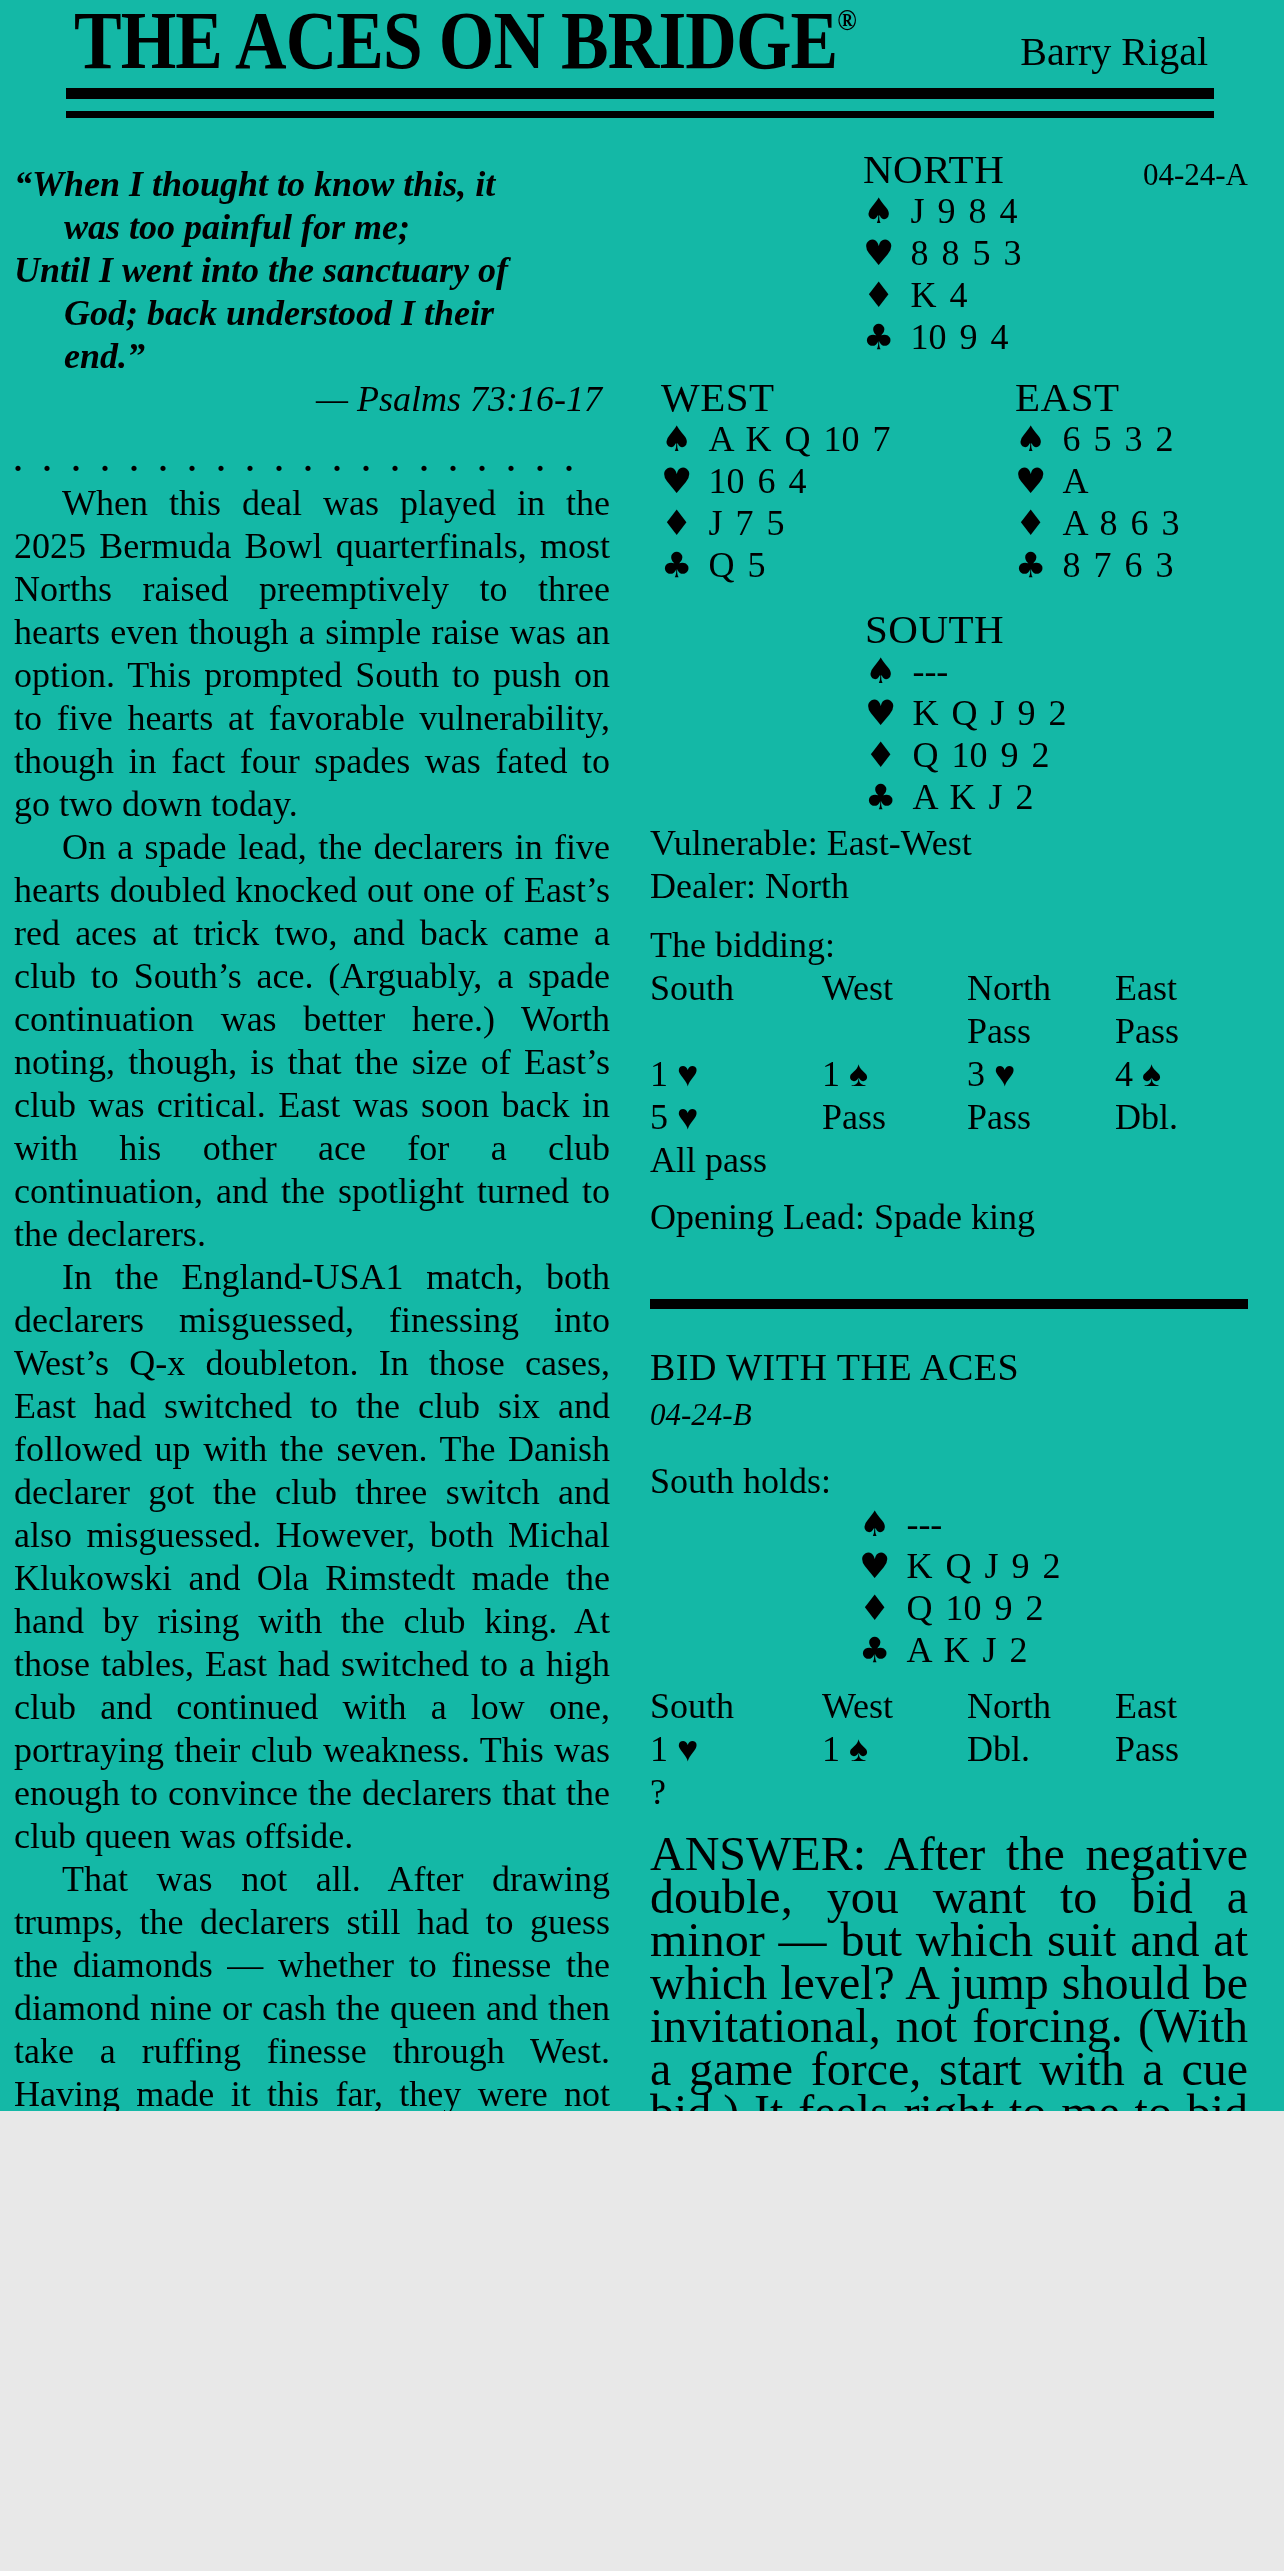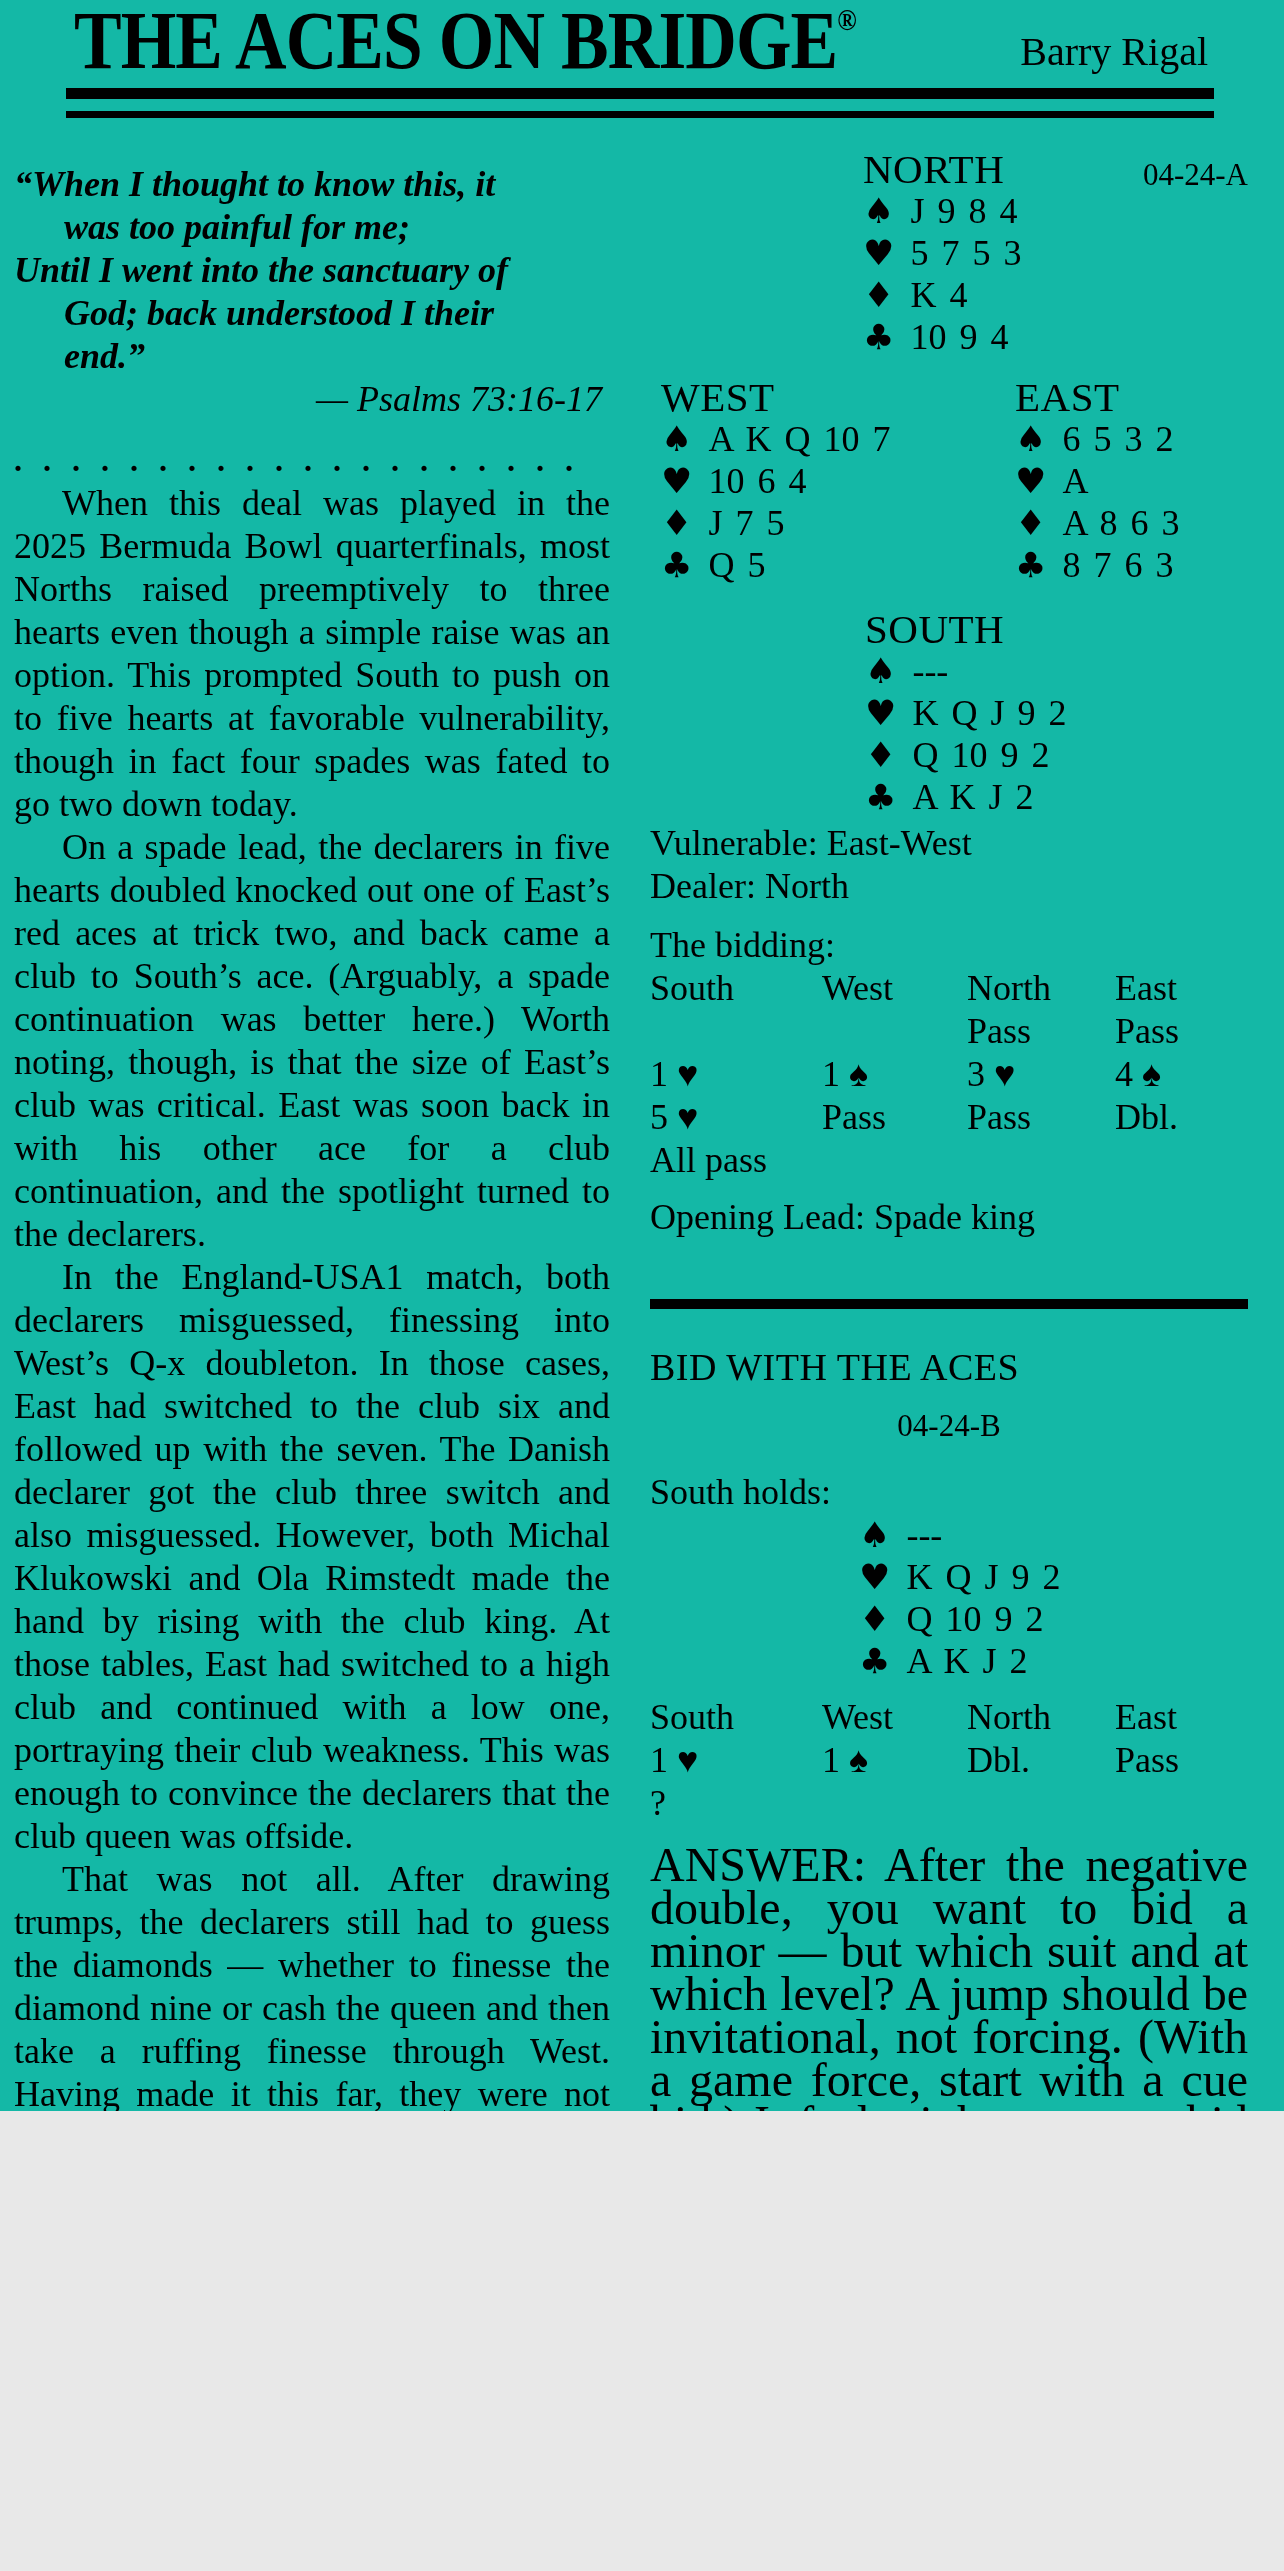--- a/index.html
+++ b/index.html
@@ -53,21 +53,21 @@
 
   .bid-title { margin-top:16px; line-height:43px; }
   .bid-table { display:grid; grid-template-columns:172px 145px 148px 133px; }
   .bt-cell { font-size:36px; line-height:43px; white-space:nowrap; }
   .bt-span { grid-column:1 / -1; font-size:36px; line-height:43px; }
   .lead-line { margin-top:14px; line-height:43px; }
 
   
   .rule-b { margin-top:60px; height:10px; background:#000; width:100%; }
   .bw-heading { margin-top:36px; font-size:38px; line-height:44px; letter-spacing:.5px; }
-  .deal-id-b { text-align:center; font-size:31px; line-height:34px; margin-top:20px; }
+  .deal-id-b { text-align:left; font-size:31px; line-height:34px; margin-top:9px;font-style:italic; }
   .south-holds { margin-top:28px; line-height:43px; }
   .bw-hand { margin-left:209px; }
   .bid-table2 { margin-top:14px; }
   .answer { margin-top:18px; font-size:48px; line-height:43px; text-align:justify; margin-bottom:0; }
 
   
   .foot-sep { margin-top:42px; text-align:center; font-size:36px; line-height:36px; }
   .contact { margin-top:10px; font-size:30px; line-height:31px; }
   .copyright { margin-top:3px; font-size:28px; line-height:31px; white-space:nowrap; }
 </style>
@@ -105,21 +105,21 @@
       <div class="deal-id-a">04-24-A</div>
 
       <div class="north-hand">
         <div class="hand-label">NORTH</div>
         <div class="hand-row">
           <span class="suit">♠</span>
           <span class="cards">J 9 8 4</span>
         </div>
         <div class="hand-row">
           <span class="suit">♥</span>
-          <span class="cards">5 7 5 3</span>
+          <span class="cards">8 8 5 3</span>
         </div>
         <div class="hand-row">
           <span class="suit">♦</span>
           <span class="cards">K 4</span>
         </div>
         <div class="hand-row">
           <span class="suit">♣</span>
           <span class="cards">10 9 4</span>
         </div>
       </div>

